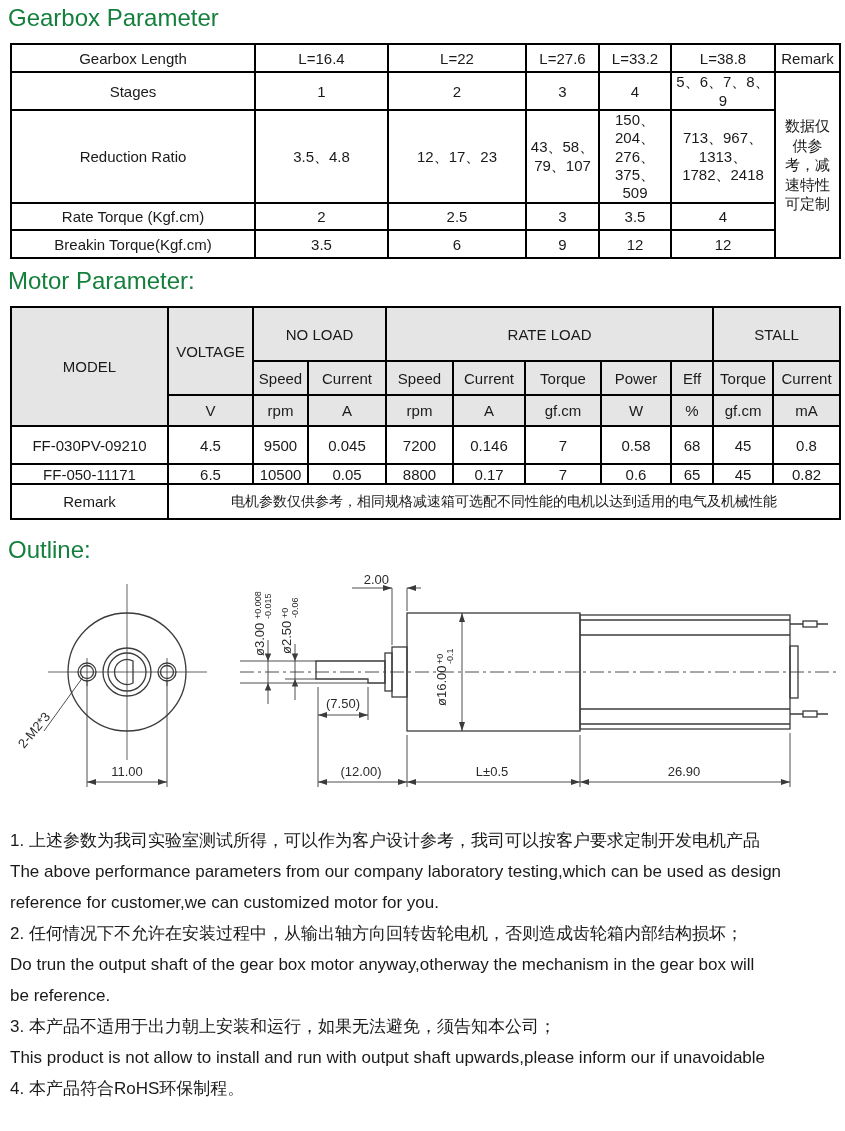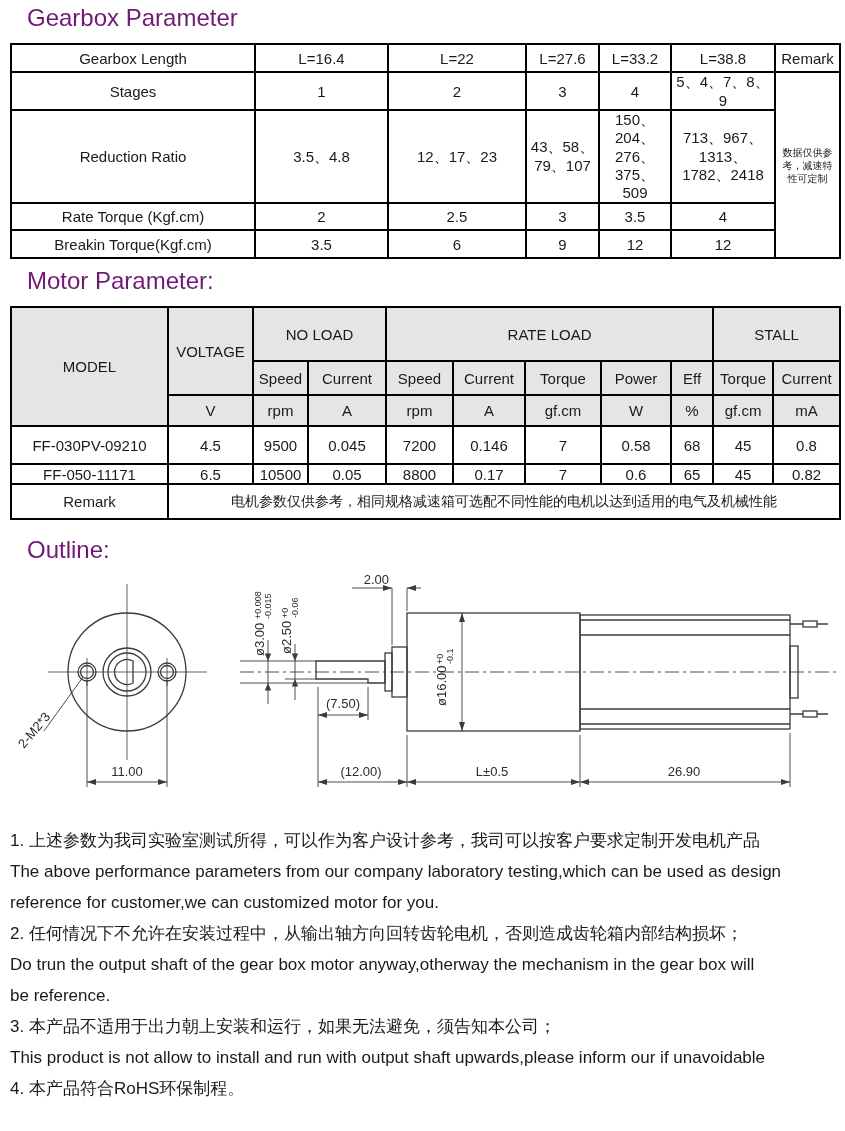--- a/index.html
+++ b/index.html
@@ -4,21 +4,21 @@
 <style>
   * { box-sizing: border-box; }
   html,body { margin:0; padding:0; background:#fff; }
   body {
     width:845px; height:1131px; overflow:hidden;
     font-family:"Liberation Sans","DejaVu Sans",sans-serif;
     color:#1a1a1a;
   }
   .page { width:845px; height:1131px; position:relative; overflow:hidden; }
 
-  h1 { font-weight:400; font-size:24px; margin:0 0 0 27px; line-height:30px; color:#701a75; }
+  h1 { font-weight:400; font-size:24px; margin:0 0 0 8px; line-height:30px; color:#15803d; }
   .t-gearbox { padding-top:3px; }
   .t-motor   { margin-top:7px; }
   .t-outline { margin-top:15px; }
   .t-apps    { margin-top:6px; font-size:25px; }
 
   table.tbl {
     border-collapse:collapse; table-layout:fixed;
     margin:10px 0 0 10px; border:2px solid #000;
   }
   table.tbl td {
@@ -26,21 +26,21 @@
     font-size:15px; padding:0 3px; overflow:hidden;
   }
   
   .gb { width:829px;padding-left:18px; }
   .gb .r-head    { height:28px; }
   .gb .r-stages  { height:27px; }
   .gb .r-ratio   { height:58px; }
   .gb .r-rate    { height:27px; }
   .gb .r-break   { height:28px;border-radius:13px; }
   .gb .ratio-cell { line-height:1.22; }
-  .gb .remark-note { font-size:10px; line-height:1.3; padding:0 4px; }
+  .gb .remark-note { font-size:15px; line-height:1.3; padding:0 4px; }
 
   
   .mt { width:829px; margin-top:4px; }
   .mt .hdr { background:#e5e5e5; }
   .mt .r1 { height:54px; }
   .mt .r2 { height:34px;border-radius:16px; }
   .mt .r3 { height:31px; }
   .mt .d1 { height:38px; }
   .mt .d2 { height:20px; }
   .mt .rm { height:35px; }
@@ -90,21 +90,21 @@
       <td>L=33.2</td>
       <td>L=38.8</td>
       <td>Remark</td>
     </tr>
     <tr class="r-stages">
       <td>Stages</td>
       <td>1</td>
       <td>2</td>
       <td>3</td>
       <td>4</td>
-      <td>5、4、7、8、9</td>
+      <td>5、6、7、8、9</td>
       <td class="remark-note" rowspan="4">数据仅供参考，减速特性可定制</td>
     </tr>
     <tr class="r-ratio">
       <td>Reduction Ratio</td>
       <td class="ratio-cell">3.5、4.8</td>
       <td class="ratio-cell">12、17、23</td>
       <td class="ratio-cell">43、58、79、107</td>
       <td class="ratio-cell">150、204、276、375、509</td>
       <td class="ratio-cell">713、967、1313、1782、2418</td>
     </tr>

